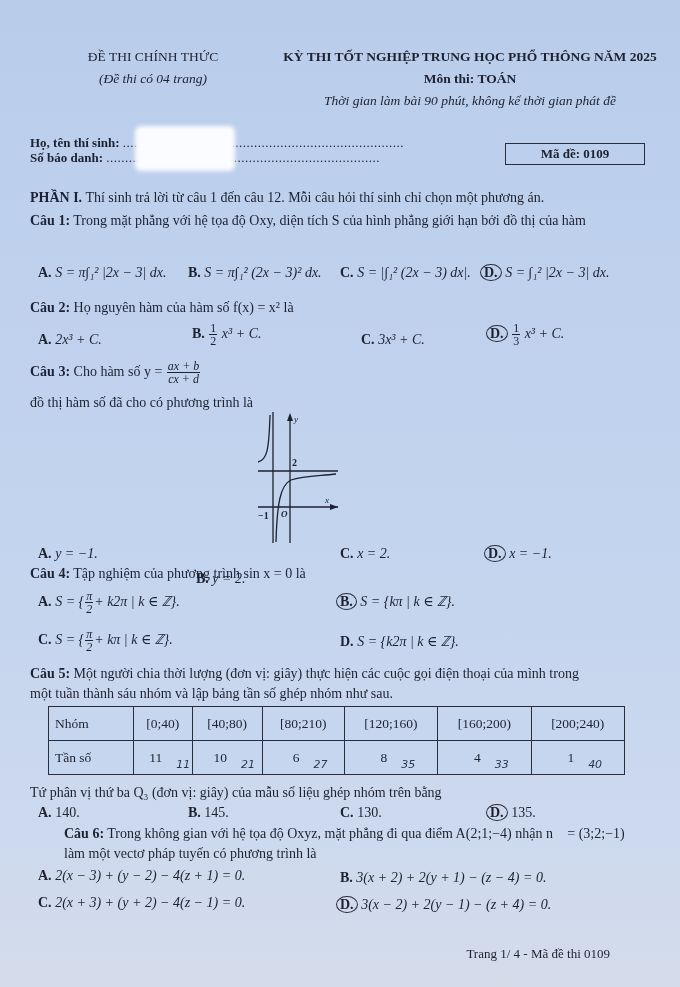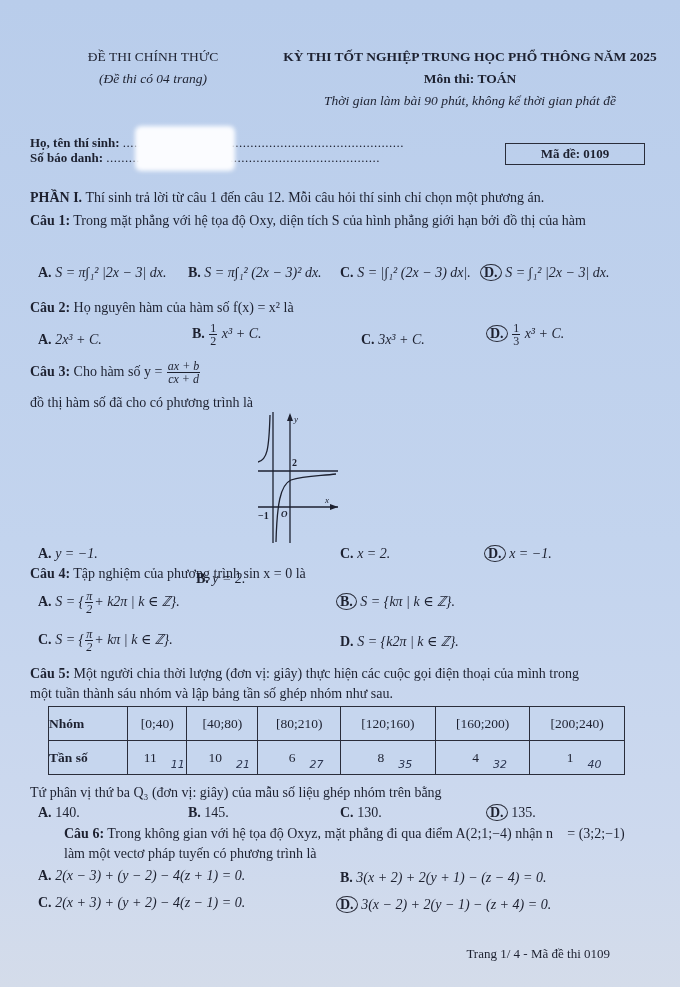--- a/index.html
+++ b/index.html
@@ -24,21 +24,21 @@
     position:absolute; left:505px; top:143px; width:138px; height:20px;
     border:1.3px solid #2a2d3a; text-align:center; font-weight:bold; font-size:13px; line-height:20px;
   }
   .redact { position:absolute; left:135px; top:126px; width:100px; height:45px; background:#fbfcff; border-radius:6px; filter:blur(2px); }
   .dots { letter-spacing:0.5px; }
   table.freq {
     position:absolute; left:48px; top:706px; width:577px; border-collapse:collapse;
     font-size:13.5px; background:#c6d6ee;
   }
   table.freq td { border:1.3px solid #2a2d3a; height:33px; text-align:center; padding:0; }
-  table.freq td.first { font-weight:bold; text-align:left; width:78px; }
+  table.freq td.first { font-weight:normal; text-align:left; padding-left:6px; width:78px; }
   .hand { font-family:"DejaVu Sans", sans-serif; font-size:11px; color:#2b3550; font-style:italic; position:relative; left:14px; top:6px; }
   .frac { display:inline-block; vertical-align:middle; text-align:center; font-size:12px; line-height:12px; margin:0 1px; }
   .frac span { display:block; }
   .frac .num { border-bottom:1px solid #1d2130; padding:0 1px; }
   .graph { position:absolute; left:258px; top:410px; }
   .footer { right:70px; top:946px; font-size:13px; }
 </style>
 </head>
 <body>
 
@@ -131,21 +131,21 @@
     <td>[120;160)</td>
     <td>[160;200)</td>
     <td>[200;240)</td>
   </tr>
   <tr>
     <td class="first">Tần số</td>
     <td><span>11</span><span class="hand">11</span></td>
     <td><span>10</span><span class="hand">21</span></td>
     <td><span>6</span><span class="hand">27</span></td>
     <td><span>8</span><span class="hand">35</span></td>
-    <td><span>4</span><span class="hand">32</span></td>
+    <td><span>4</span><span class="hand">33</span></td>
     <td><span>1</span><span class="hand">40</span></td>
   </tr>
 </tbody>
   </table>
 
 <div class="abs txt" style="left:30px;top:783px;">Tứ phân vị thứ ba Q₃ (đơn vị: giây) của mẫu số liệu ghép nhóm trên bằng</div>
 <div class="abs txt" style="left:38px;top:803px;"><span class="opt-letter">A.</span> <span>140.</span></div>
 <div class="abs txt" style="left:188px;top:803px;"><span class="opt-letter">B.</span> <span>145.</span></div>
 <div class="abs txt" style="left:340px;top:803px;"><span class="opt-letter">C.</span> <span>130.</span></div>
 <div class="abs txt" style="left:490px;top:803px;"><span class="opt-letter circle">D.</span> <span>135.</span></div>

